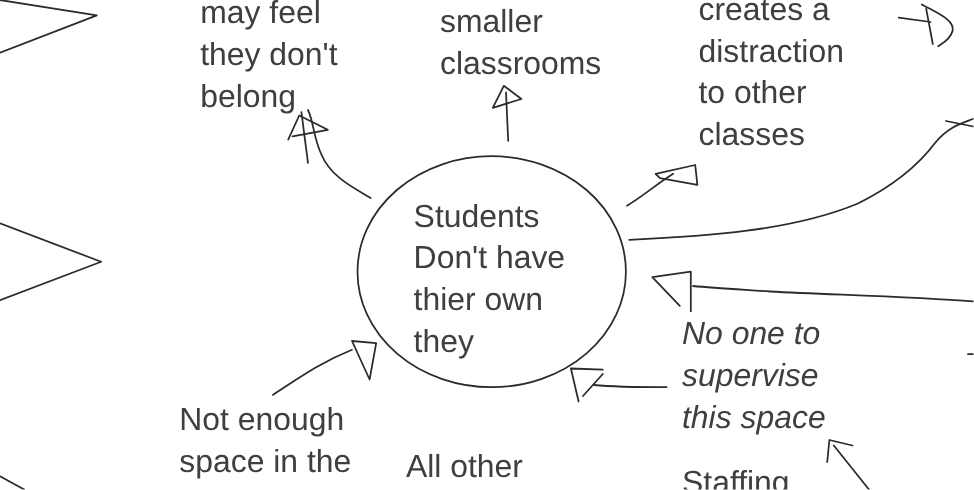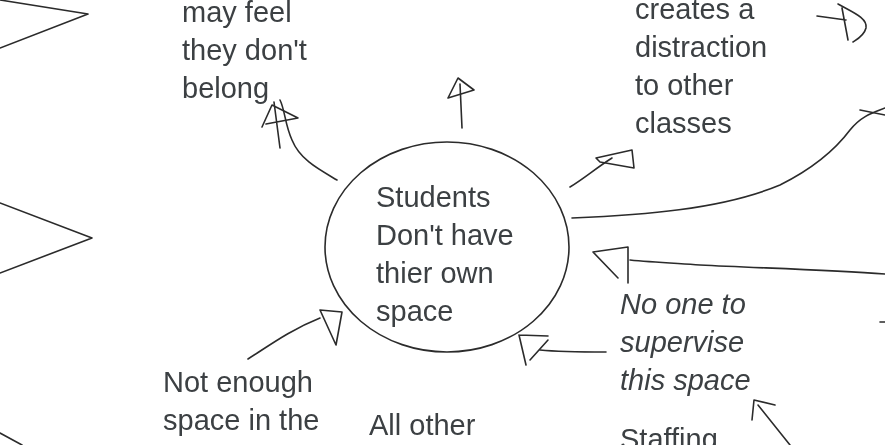--- a/index.html
+++ b/index.html
@@ -53,26 +53,28 @@
     <path d="M320,310 L342,312 L336,345 Z"></path>
 
     <path d="M752,420 L754,400 L775,405 M758,405 L790,445"></path>
 
     <path d="M880,322 L885,322"></path>
   </svg>
 
   <div class="label" style="left:376px; top:178px;">Students
 Don't have
 thier own
-space</div>
+they</div>
 
   <div class="label" style="left:182px; top:-7px;">may feel
 they don't
 belong</div>
 
+  <div class="label" style="left:400px; top:1px;">smaller
+classrooms</div>
 
   <div class="label" style="left:635px; top:-10px;">creates a
 distraction
 to other
 classes</div>
 
   <div class="label" style="left:620px; top:285px;font-style:italic;">No one to
 supervise
 this space</div>
 

